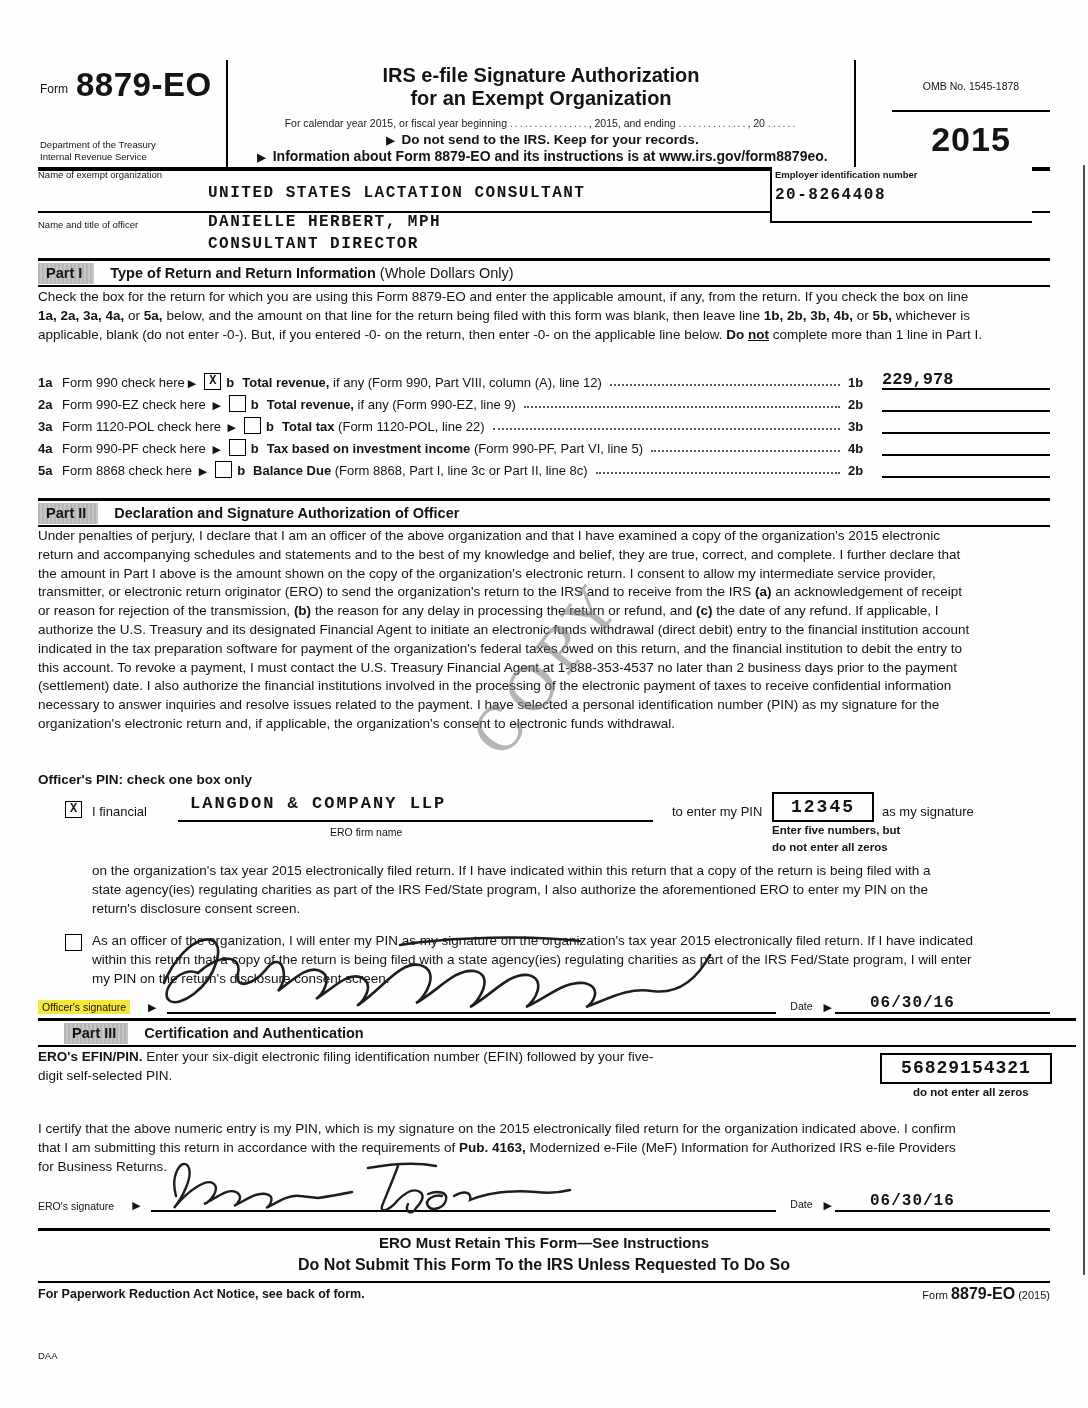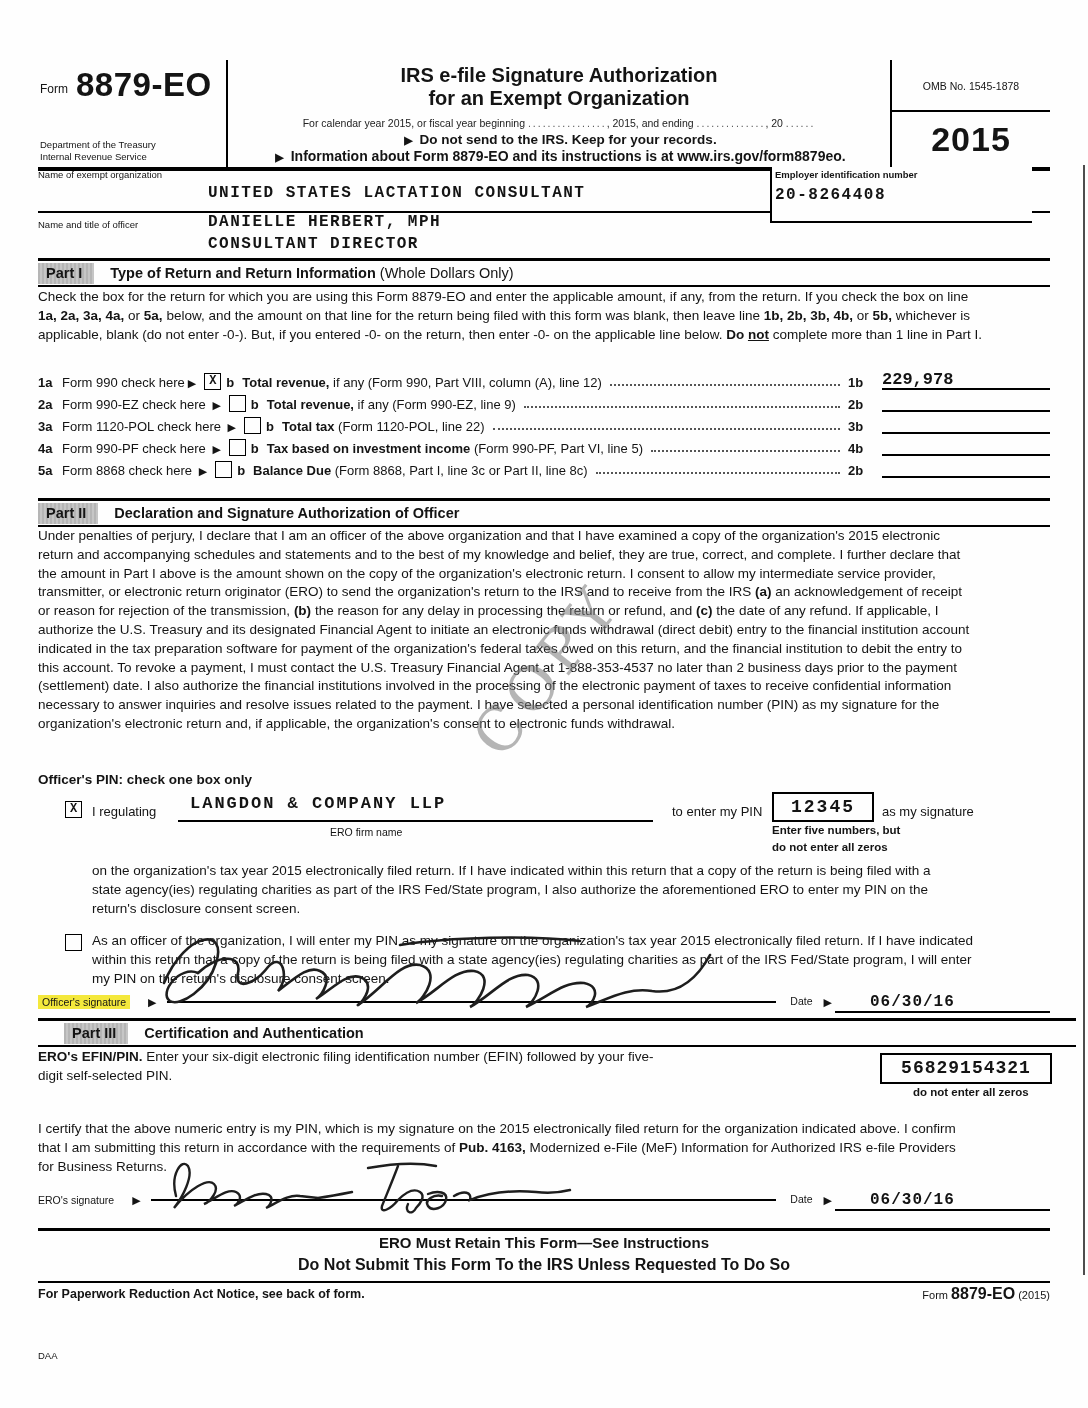--- a/index.html
+++ b/index.html
@@ -14,21 +14,21 @@
   .header{left:38px;top:60px;width:1012px;height:107px;display:flex;border-bottom:4px solid #000;}
   .h-left{width:188px;border-right:2px solid #000;position:relative;}
   .h-form-lbl{position:absolute;left:2px;top:22px;font-size:12px;}
   .h-form-num{position:absolute;left:38px;top:6px;font-size:33px;font-weight:bold;letter-spacing:.5px;}
   .h-dept{position:absolute;left:2px;bottom:4px;font-size:9.5px;line-height:12px;}
   .h-mid{flex:1;text-align:center;position:relative;}
   .h-title{font-size:20px;font-weight:bold;line-height:23px;margin-top:4px;}
   .h-cal{font-size:10.5px;margin-top:7px;color:#222;}
   .h-b1{font-size:13.5px;font-weight:bold;margin-top:3px;}
   .h-b2{font-size:14px;font-weight:bold;margin-top:1px;}
-  .h-right{width:158px;border-left:2px solid #000;position:relative;text-align:center;}
+  .h-right{width:158px;border-left:2px solid #000;position:relative;text-align:center;padding-left:36px;}
   .h-omb{font-size:10.5px;margin-top:20px;}
   .h-omb-rule{border-top:2px solid #000;margin-top:18px;}
   .h-year{font-size:34px;font-weight:bold;margin-top:8px;letter-spacing:1px;}
   
   .orgrow{left:38px;top:167px;width:1012px;height:44px;border-bottom:2px solid #000;}
   .einbox{position:absolute;left:732px;top:0;width:262px;height:56px;border-left:2px solid #000;padding-left:3px;box-sizing:border-box;border-bottom:2px solid #000;background:#fefefe;}
   .lbl{font-size:9.5px;padding-top:2px;}
   .typed{font-size:16px;letter-spacing:1.5px;}
   .partbar{left:38px;top:0;width:1012px;height:24px;border-top:3px solid #000;border-bottom:2.5px solid #000;display:flex;align-items:center;}
   .partlbl{background:#bdbdbd;font-weight:bold;font-size:14.5px;padding:2px 12px 3px 8px;margin-right:16px;
@@ -46,21 +46,21 @@
   .leader{flex:1;border-bottom:2px dotted #555;margin:0 8px 4px 8px;min-width:30px;}
   .rnum{font-weight:bold;width:34px;}
   .rval{width:168px;border-bottom:2.5px solid #000;padding-right:26px;box-sizing:border-box;
         font-family:"Liberation Mono",monospace;font-weight:bold;font-size:17px;height:20px;}
   .watermark{left:448px;top:636px;font-family:"DejaVu Serif",serif;font-size:60px;letter-spacing:5px;
              color:#7a7a7a;opacity:.55;transform:rotate(-52deg);transform-origin:center;}
   .pinbox{border:2.5px solid #000;text-align:center;font-family:"Liberation Mono",monospace;font-weight:bold;}
   .ul{border-bottom:2px solid #000;}
   .hl{background:#f4e83c;padding:1px 4px;}
   .sigline{flex:1;border-bottom:2px solid #000;}
-  .sigrow{display:flex;align-items:center;}
+  .sigrow{display:flex;align-items:flex-end;}
   .date-val{font-family:"Liberation Mono",monospace;font-weight:bold;font-size:16px;letter-spacing:1px;}
   .centerline{left:38px;width:1012px;text-align:center;font-weight:bold;}
   svg.sig{position:absolute;pointer-events:none;}
   .edge{left:1083px;top:165px;width:2px;height:1110px;background:#2e2e2e;opacity:.85;}
 </style>
 </head>
 <body>
 
 <div class="page">
 
@@ -175,21 +175,21 @@
   </div>
 
   <div class="abs body-txt" style="left:38px;top:527px;width:935px;"><span>Under penalties of perjury, I declare that I am an officer of the above organization and that I have examined a copy of the organization's 2015 electronic return and accompanying schedules and statements and to the best of my knowledge and belief, they are true, correct, and complete. I further declare that the amount in Part I above is the amount shown on the copy of the organization's electronic return. I consent to allow my intermediate service provider, transmitter, or electronic return originator (ERO) to send the organization's return to the IRS and to receive from the IRS </span><span style="font-weight: bold;">(a)</span><span> an acknowledgement of receipt or reason for rejection of the transmission, </span><span style="font-weight: bold;">(b)</span><span> the reason for any delay in processing the return or refund, and </span><span style="font-weight: bold;">(c)</span><span> the date of any refund. If applicable, I authorize the U.S. Treasury and its designated Financial Agent to initiate an electronic funds withdrawal (direct debit) entry to the financial institution account indicated in the tax preparation software for payment of the organization's federal taxes owed on this return, and the financial institution to debit the entry to this account. To revoke a payment, I must contact the U.S. Treasury Financial Agent at 1-888-353-4537 no later than 2 business days prior to the payment (settlement) date. I also authorize the financial institutions involved in the processing of the electronic payment of taxes to receive confidential information necessary to answer inquiries and resolve issues related to the payment. I have selected a personal identification number (PIN) as my signature for the organization's electronic return and, if applicable, the organization's consent to electronic funds withdrawal.</span></div>
 
   <div class="abs watermark">COPY</div>
 
   <div class="abs bold" style="left:38px;top:772px;font-size:13.5px;">Officer's PIN: check one box only</div>
 
   <div class="abs" style="left:60px;top:798px;width:990px;height:60px;">
     <span class="cb" style="position:absolute;left:0;top:3px;"><span>X</span></span>
-    <span style="position:absolute;left:32px;top:6px;font-size:13px;">I regulating</span>
+    <span style="position:absolute;left:32px;top:6px;font-size:13px;">I financial</span>
     <span class="ul" style="position:absolute;left:118px;top:-4px;width:475px;height:26px;"><span class="mono" style="font-size:17px;letter-spacing:2px;margin-left:12px;">LANGDON &amp; COMPANY LLP</span></span>
     <div class="sm" style="position:absolute;left:270px;top:28px;font-size:10.5px;">ERO firm name</div>
     <span style="position:absolute;left:612px;top:6px;font-size:13px;">to enter my PIN</span>
     <span class="pinbox" style="position:absolute;left:712px;top:-6px;width:98px;height:26px;font-size:18px;line-height:26px;letter-spacing:2px;">12345</span>
     <span style="position:absolute;left:822px;top:6px;font-size:13px;">as my signature</span>
     <div class="bold" style="position:absolute;left:712px;top:26px;font-size:11.5px;">Enter five numbers, but</div>
     <div class="bold" style="position:absolute;left:712px;top:43px;font-size:11.5px;">do not enter all zeros</div>
   </div>
 
   <div class="abs body-txt" style="left:92px;top:862px;width:860px;">on the organization's tax year 2015 electronically filed return. If I have indicated within this return that a copy of the return is being filed with a state agency(ies) regulating charities as part of the IRS Fed/State program, I also authorize the aforementioned ERO to enter my PIN on the return's disclosure consent screen.</div>

